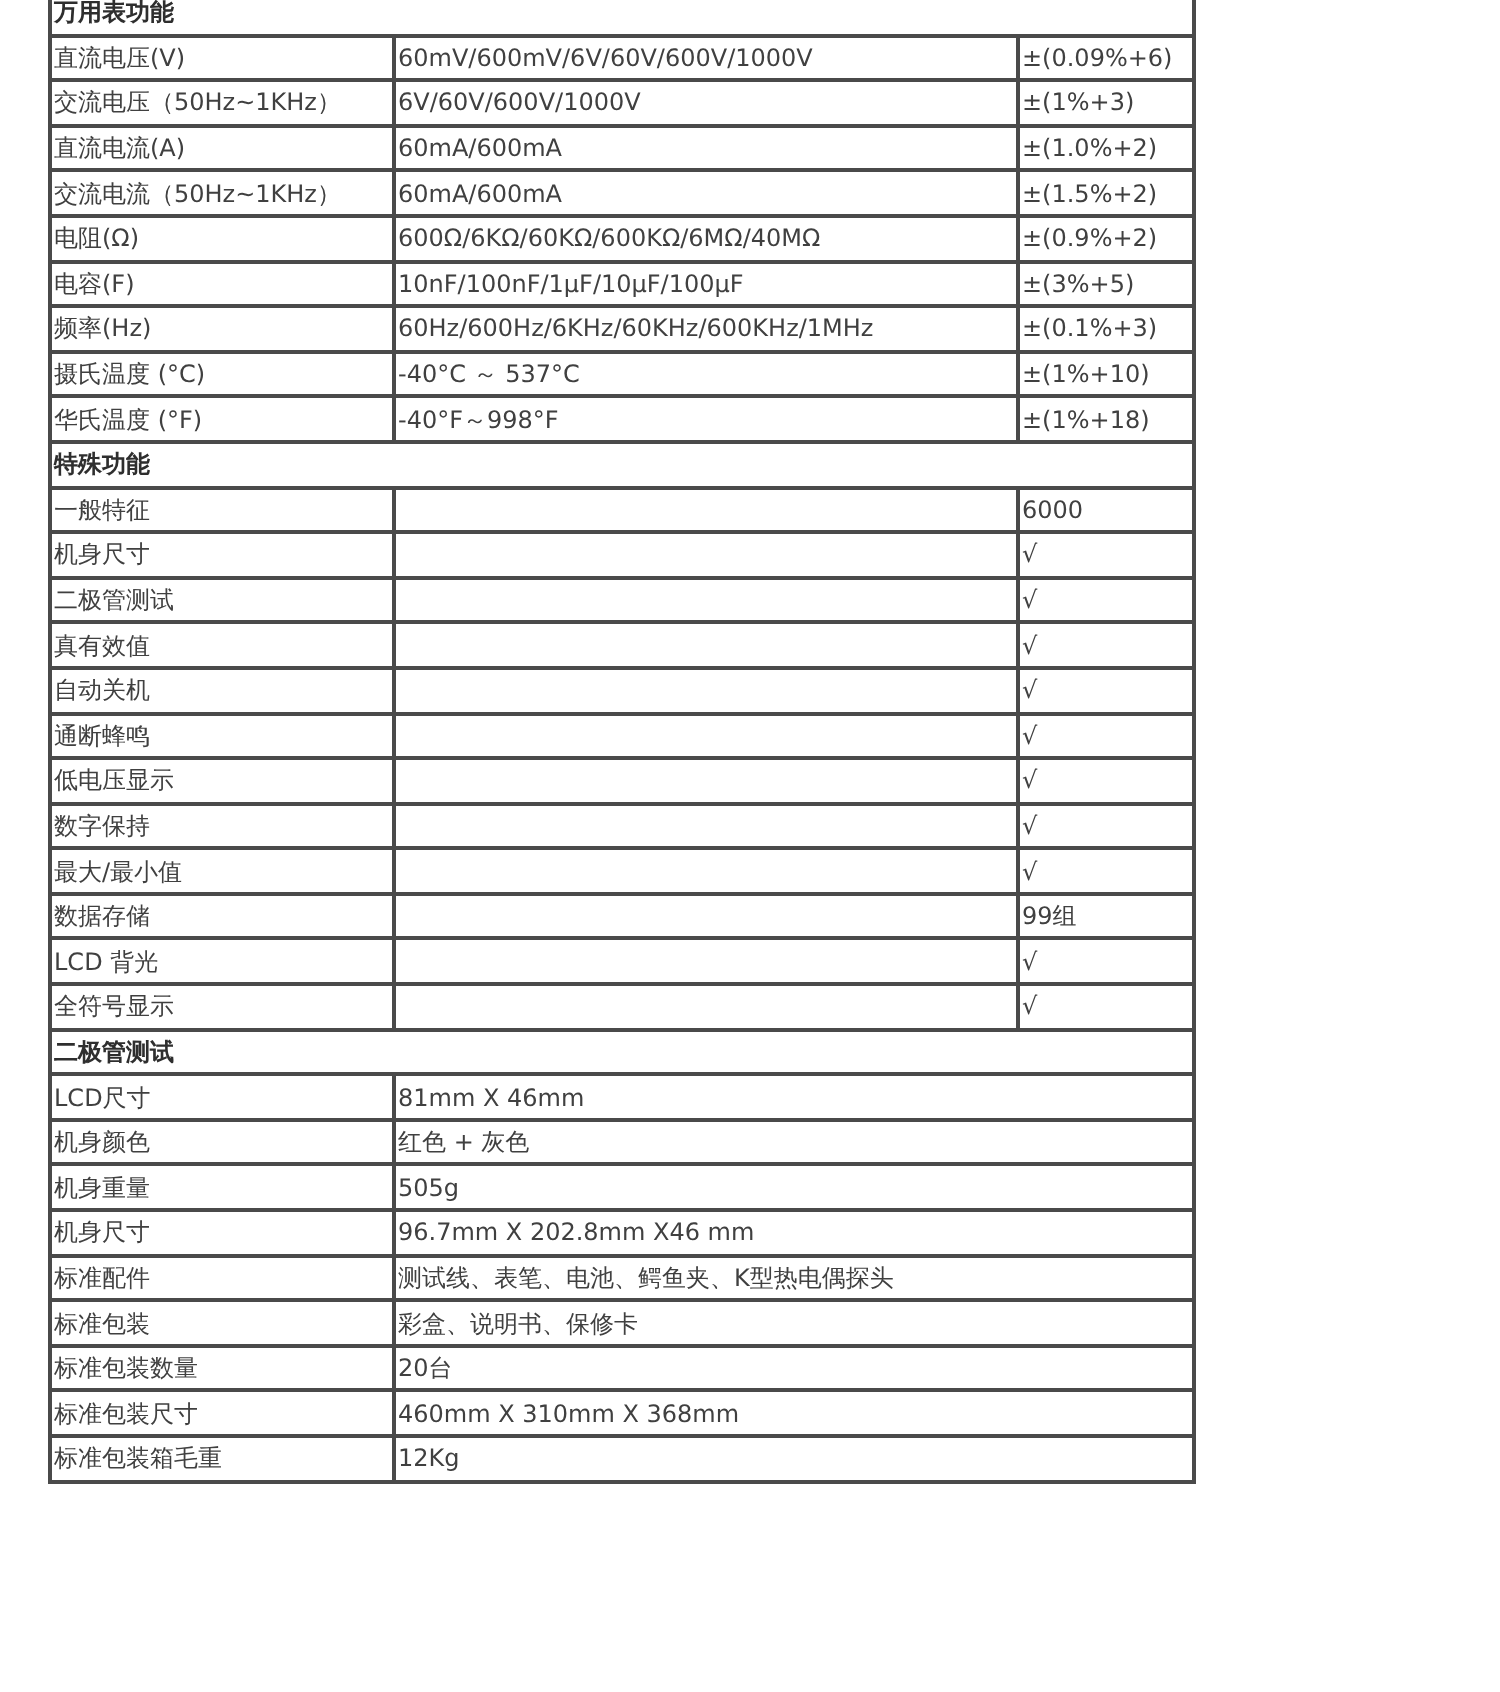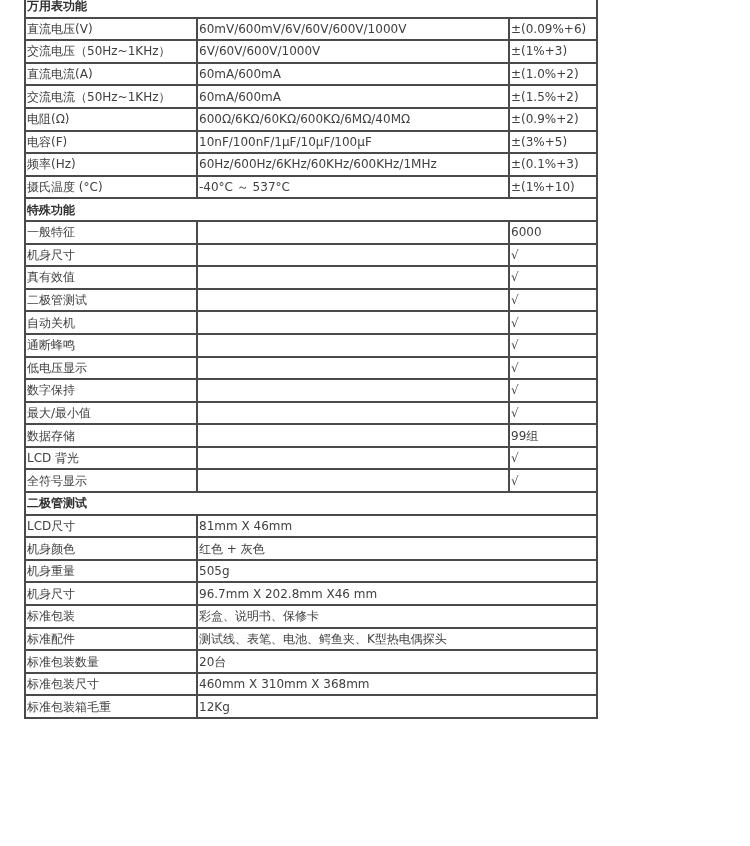--- a/index.html
+++ b/index.html
@@ -72,39 +72,44 @@
         <td>频率(Hz)</td>
         <td>60Hz/600Hz/6KHz/60KHz/600KHz/1MHz</td>
         <td>±(0.1%+3)</td>
       </tr>
       <tr>
         <td>摄氏温度 (°C)</td>
         <td>-40°C ～ 537°C</td>
         <td>±(1%+10)</td>
       </tr>
       <tr>
+        <td>华氏温度 (°F)</td>
+        <td>-40°F～998°F</td>
+        <td>±(1%+18)</td>
+      </tr>
+      <tr>
         <td colspan="3" class="section">特殊功能</td>
       </tr>
       <tr>
         <td>一般特征</td>
         <td></td>
         <td>6000</td>
       </tr>
       <tr>
         <td>机身尺寸</td>
         <td></td>
         <td>√</td>
       </tr>
       <tr>
-        <td>真有效值</td>
+        <td>二极管测试</td>
         <td></td>
         <td>√</td>
       </tr>
       <tr>
-        <td>二极管测试</td>
+        <td>真有效值</td>
         <td></td>
         <td>√</td>
       </tr>
       <tr>
         <td>自动关机</td>
         <td></td>
         <td>√</td>
       </tr>
       <tr>
         <td>通断蜂鸣</td>
@@ -154,26 +159,26 @@
       </tr>
       <tr>
         <td>机身重量</td>
         <td colspan="2">505g</td>
       </tr>
       <tr>
         <td>机身尺寸</td>
         <td colspan="2">96.7mm X 202.8mm X46 mm</td>
       </tr>
       <tr>
+        <td>标准配件</td>
+        <td colspan="2">测试线、表笔、电池、鳄鱼夹、K型热电偶探头</td>
+      </tr>
+      <tr>
         <td>标准包装</td>
         <td colspan="2">彩盒、说明书、保修卡</td>
-      </tr>
-      <tr>
-        <td>标准配件</td>
-        <td colspan="2">测试线、表笔、电池、鳄鱼夹、K型热电偶探头</td>
       </tr>
       <tr>
         <td>标准包装数量</td>
         <td colspan="2">20台</td>
       </tr>
       <tr>
         <td>标准包装尺寸</td>
         <td colspan="2">460mm X 310mm X 368mm</td>
       </tr>
       <tr>

